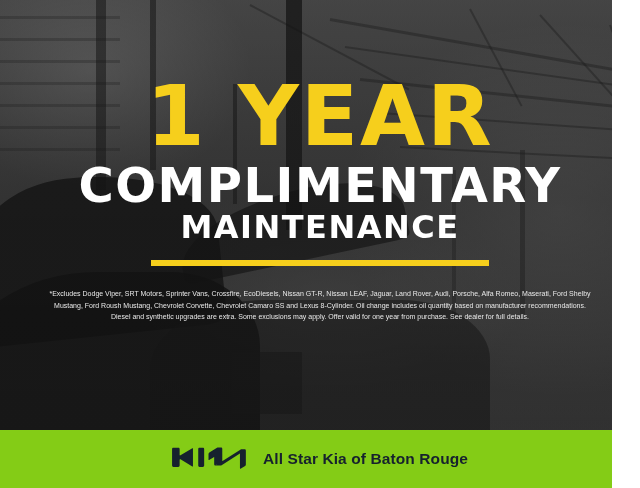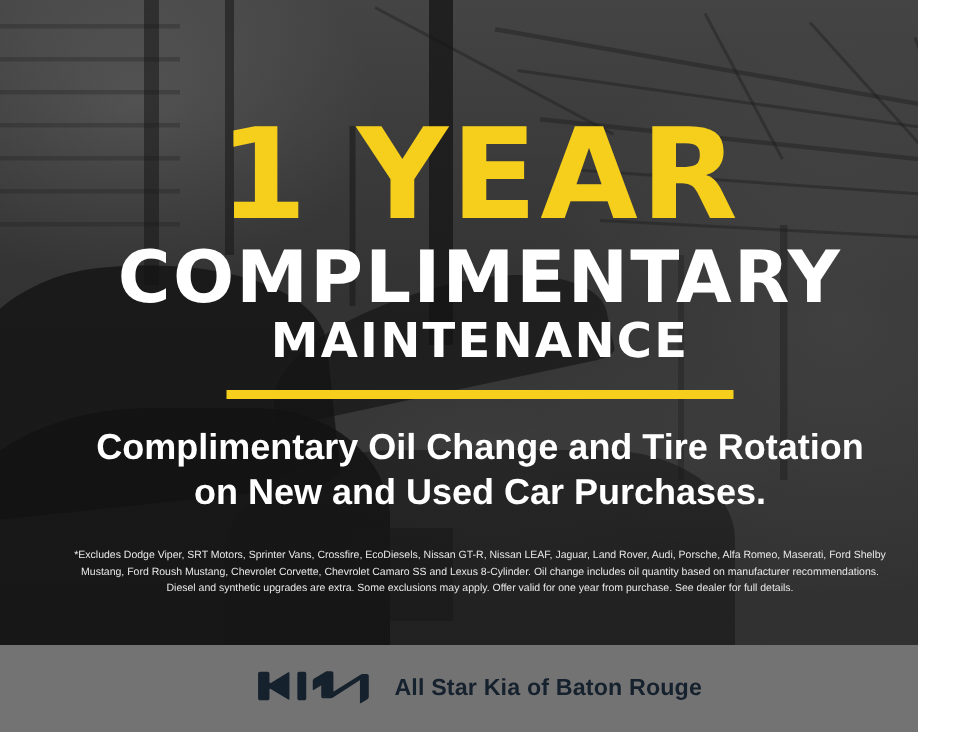--- a/index.html
+++ b/index.html
@@ -191,21 +191,21 @@
     color:#e8e8e8;
     text-align:center;
   }
   .disclaimer span { display:block; }
 
   
   .footer {
     position:absolute;
     left:0; top:430px;
     width:640px; height:58px;
-    background:#737373;
+    background:#84cc16;
     display:flex;
     align-items:center;
     justify-content:center;
     gap:17px;
   }
 
   .kia-logo { display:block; }
 
   .dealer-name {
     font-family:"Liberation Sans", sans-serif;
@@ -261,24 +261,20 @@
     <div class="hero-content">
 
       <div class="headline-year">1 YEAR</div>
 
       <div class="headline-1">COMPLIMENTARY</div>
 
       <div class="headline-2">MAINTENANCE</div>
 
       <div class="divider-bar"></div>
 
-      <div class="subhead">
-        <span>Complimentary Oil Change and Tire Rotation</span>
-        <span>on New and Used Car Purchases.</span>
-      </div>
 
       <div class="disclaimer">
         <span>*Excludes Dodge Viper, SRT Motors, Sprinter Vans, Crossfire, EcoDiesels, Nissan GT-R, Nissan LEAF, Jaguar, Land Rover, Audi, Porsche, Alfa Romeo, Maserati, Ford Shelby</span>
         <span>Mustang, Ford Roush Mustang, Chevrolet Corvette, Chevrolet Camaro SS and Lexus 8-Cylinder. Oil change includes oil quantity based on manufacturer recommendations.</span>
         <span>Diesel and synthetic upgrades are extra. Some exclusions may apply. Offer valid for one year from purchase. See dealer for full details.</span>
       </div>
 
     </div>
   </div>
 

